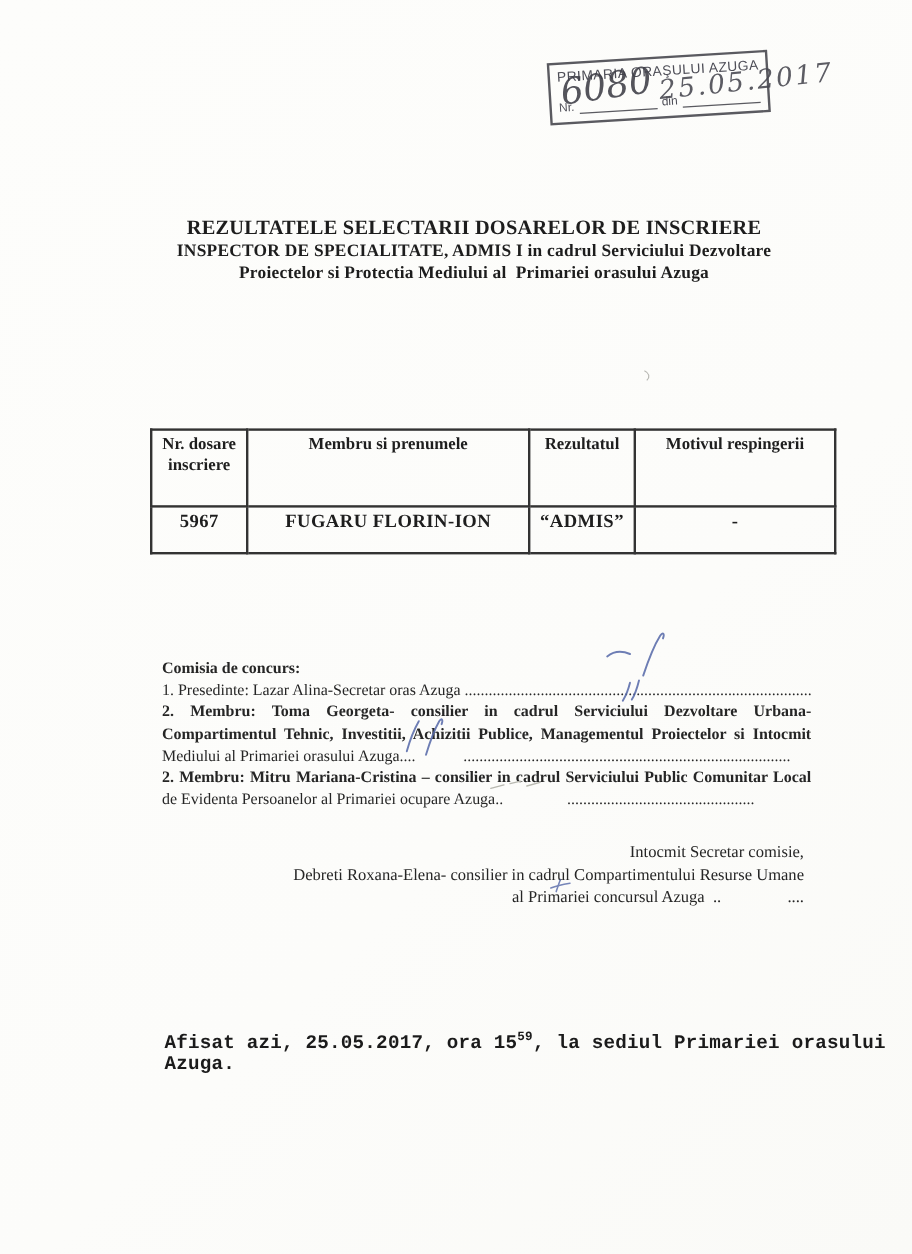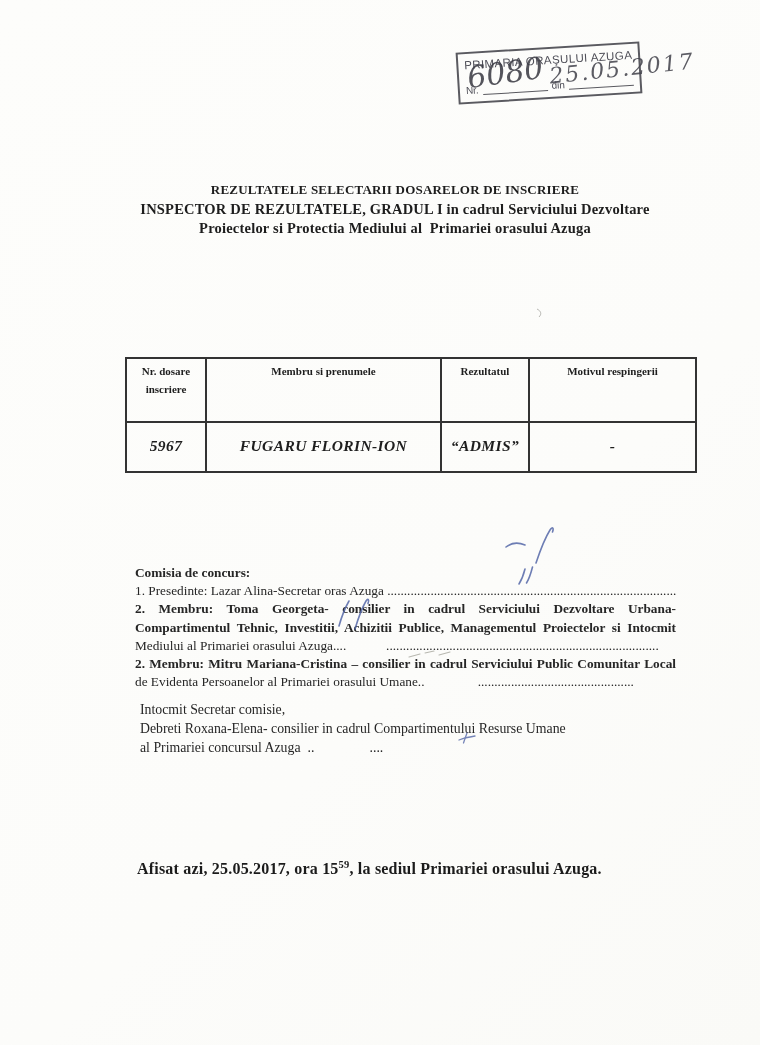--- a/index.html
+++ b/index.html
@@ -14,42 +14,42 @@
   .stamp-org{margin-top:5px;text-align:center;font-size:11.5px;letter-spacing:.4px;white-space:nowrap;}
   .stamp-row{position:absolute;left:6px;right:6px;bottom:6px;display:flex;align-items:flex-end;gap:4px;font-size:10px;}
   .stamp-line{flex:1;border-bottom:1.6px solid #5a5a60;height:10px;}
   .hw{position:absolute;font-family:"DejaVu Serif",serif;font-style:italic;opacity:.88;white-space:nowrap;}
   .hw-nr{left:467px;top:55px;font-size:30px;color:#3d3d46;transform:rotate(-8deg);}
   .hw-date{left:549px;top:56px;font-size:22px;letter-spacing:2px;color:#46464f;transform:rotate(-6deg);}
 
   
   .title{position:absolute;left:65px;top:180px;width:660px;text-align:center;font-weight:bold;color:#1d1d1d;}
   .title div{white-space:pre;line-height:19.5px;font-size:14.5px;letter-spacing:.2px;}
-  .title .t0{font-size:13px;}
+  .title .t0{font-size:17px;}
 
   
   table.results{position:absolute;left:125px;top:357px;width:570px;border-collapse:collapse;table-layout:fixed;}
   table.results th,table.results td{border:2px solid #333333;vertical-align:top;text-align:center;
         font-weight:bold;color:#1e1e1e;padding:3px 6px;overflow:hidden;}
-  table.results th{height:56px;font-size:11px;line-height:18px;}
-  table.results td{height:31px;font-size:15.5px;letter-spacing:.4px;padding-top:14px;font-style:italic;}
+  table.results th{height:56px;font-size:14px;line-height:18px;}
+  table.results td{height:31px;font-size:15.5px;letter-spacing:.4px;padding-top:3px;}
 
   
-  .commission{position:absolute;left:135px;top:548px;width:541px;font-size:13.3px;line-height:18.2px;color:#262626;margin-top:16px;}
+  .commission{position:absolute;left:135px;top:548px;width:541px;font-size:13.3px;line-height:18.2px;color:#262626;}
   .commission .head{font-weight:bold;}
   .commission .pre{white-space:pre;overflow:hidden;}
   .commission .just{text-align:justify;text-align-last:justify;white-space:normal;font-weight:bold;}
 
   
-  .prepared{position:absolute;left:140px;top:700px;width:530px;text-align:left;
+  .prepared{position:absolute;left:140px;top:700px;width:530px;text-align:right;
             font-size:13.8px;line-height:19px;color:#262626;}
   .prepared div{white-space:pre;}
 
   
-  .footer{position:absolute;left:137px;top:860px;font-size:16px;font-weight:bold;color:#1b1b1b;letter-spacing:.2px;}
+  .footer{position:absolute;left:137px;top:860px;font-size:16px;font-weight:bold;color:#1b1b1b;letter-spacing:.2px;font-family:Liberation Mono, monospace;}
   .footer .sup{font-size:10.5px;position:relative;top:-6px;}
 
   
   svg.ink{position:absolute;left:0;top:0;pointer-events:none;}
 </style>
 </head>
 <body>
 
 <div class="page">
 
@@ -60,21 +60,21 @@
       <span class="stamp-line"></span>
       <span>din</span>
       <span class="stamp-line"></span>
     </div>
   </div>
   <div class="hw hw-nr">6080</div>
   <div class="hw hw-date">25.05.2017</div>
 
   <div class="title">
     <div class="t0">REZULTATELE SELECTARII DOSARELOR DE INSCRIERE</div>
-    <div>INSPECTOR DE REZULTATELE, GRADUL I in cadrul Serviciului Dezvoltare</div>
+    <div>INSPECTOR DE SPECIALITATE, ADMIS I in cadrul Serviciului Dezvoltare</div>
     <div>Proiectelor si Protectia Mediului al  Primariei orasului Azuga</div>
   </div>
 
   <table class="results">
     <colgroup>
       <col style="width:80px">
         <col style="width:235px">
         <col style="width:88px">
         <col style="width:167px">
     </colgroup>
@@ -94,21 +94,21 @@
   </tbody>
     </table>
 
   <div class="commission">
     <div class="head">Comisia de concurs:</div>
     <div class="pre">1. Presedinte: Lazar Alina-Secretar oras Azuga ....................................................................................................</div>
     <div class="just">2. Membru: Toma Georgeta- consilier in cadrul Serviciului Dezvoltare Urbana-</div>
     <div class="just">Compartimentul Tehnic, Investitii, Achizitii Publice, Managementul Proiectelor si Intocmit</div>
     <div class="pre">Mediului al Primariei orasului Azuga....            ..................................................................................</div>
     <div class="just">2. Membru: Mitru Mariana-Cristina – consilier in cadrul Serviciului Public Comunitar Local</div>
-    <div class="pre">de Evidenta Persoanelor al Primariei orasului Umane..                ...............................................</div>
+    <div class="pre">de Evidenta Persoanelor al Primariei ocupare Azuga..                ...............................................</div>
   </div>
 
   <div class="prepared">
     <div>Intocmit Secretar comisie,</div>
     <div>Debreti Roxana-Elena- consilier in cadrul Compartimentului Resurse Umane</div>
     <div>al Primariei concursul Azuga  ..                ....</div>
   </div>
 
   <div class="footer">
     <span>Afisat azi, 25.05.2017, ora 15</span><span class="sup">59</span><span>, la sediul Primariei orasului Azuga.</span>

